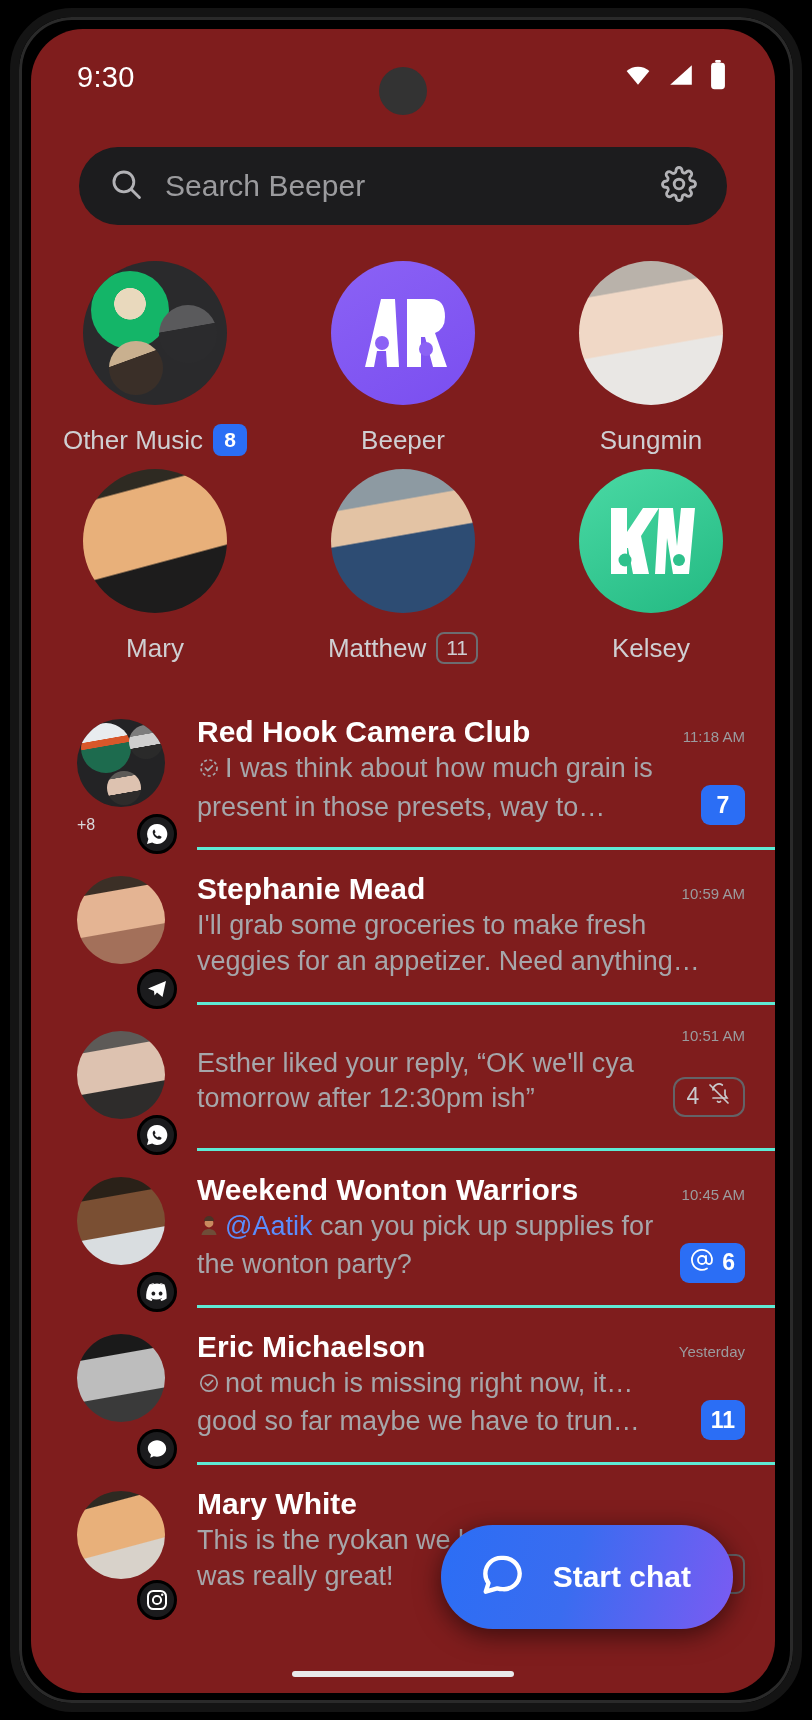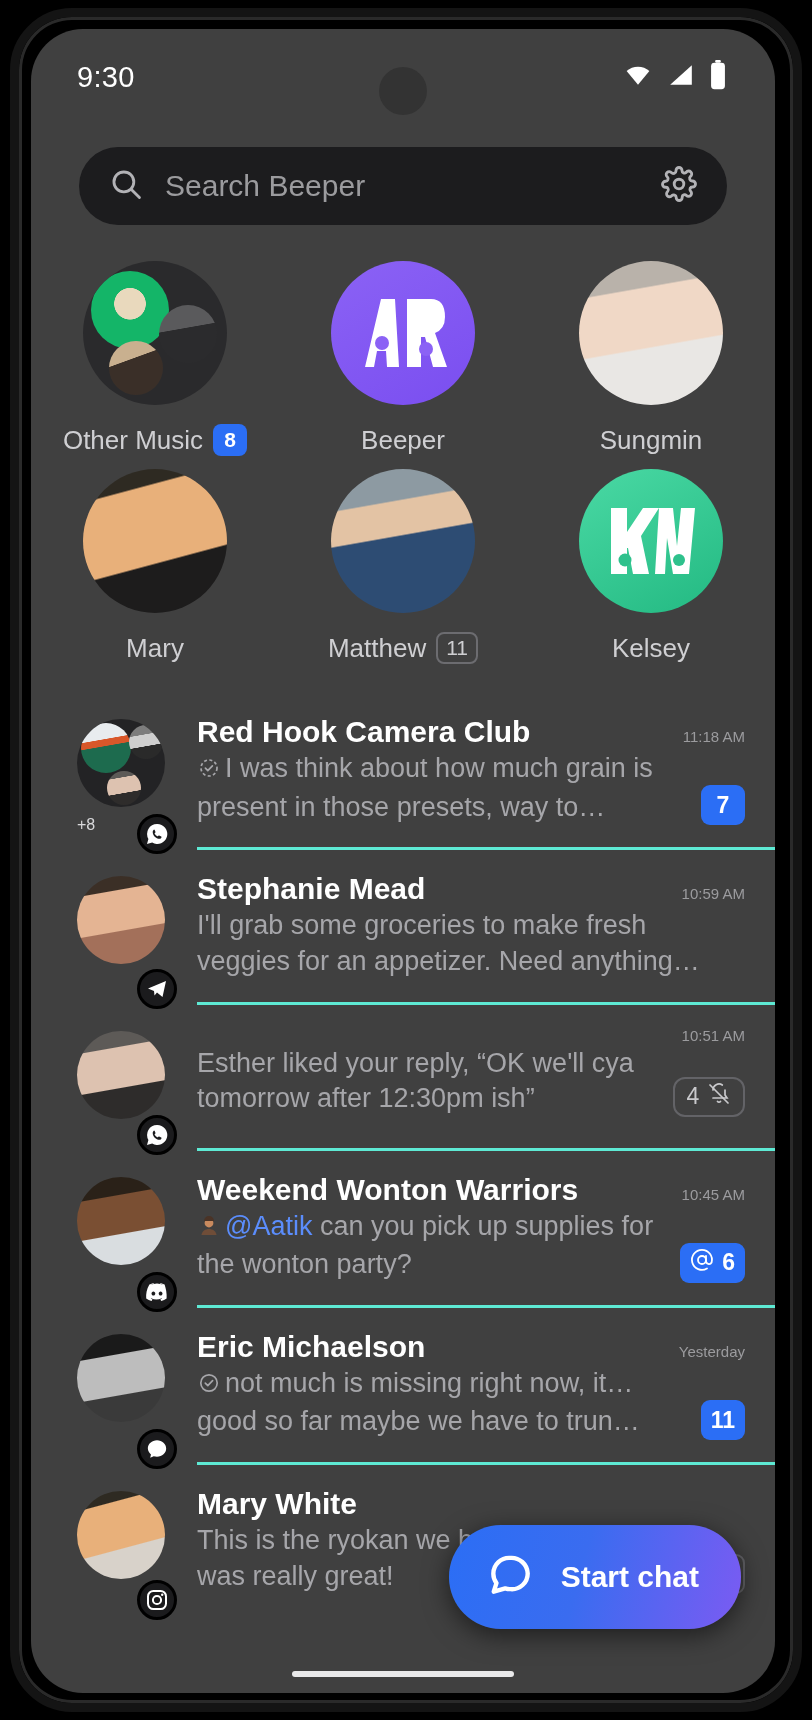--- a/index.html
+++ b/index.html
@@ -18,21 +18,21 @@
     border-radius:62px;
     background:#000;
     border:9px solid #141414;
     box-shadow:0 0 0 3px #2a2a2a inset;
     overflow:hidden;
   }
   #screen{
     position:absolute; left:12px; top:12px;
     width:744px; height:1664px;
     border-radius:52px;
-    background:#404040;
+    background:#7f1d1d;
     overflow:hidden;
   }
 
   
   #status-bar{
     position:relative;
     height:96px;
     display:flex; align-items:center;
     padding:0 46px;
     color:#fff;
@@ -208,21 +208,21 @@
     color:#c9c9cc; font-weight:400;
   }
   .badge.muted-pill{
     border-radius:12px;
     min-width:72px;
   }
 
   
   #fab-start-chat{
     position:absolute;
-    right:34px; bottom:64px;
+    right:42px; bottom:64px;
     height:104px;
     border-radius:52px;
     background:linear-gradient(105deg,#2b6ef5 0%,#3a6cf0 45%,#7b5bf2 100%);
     display:flex; align-items:center;
     padding:0 42px 0 36px;
     gap:26px;
     box-shadow:0 6px 26px rgba(0,0,0,.55);
     cursor:pointer;
   }
   #fab-label{

